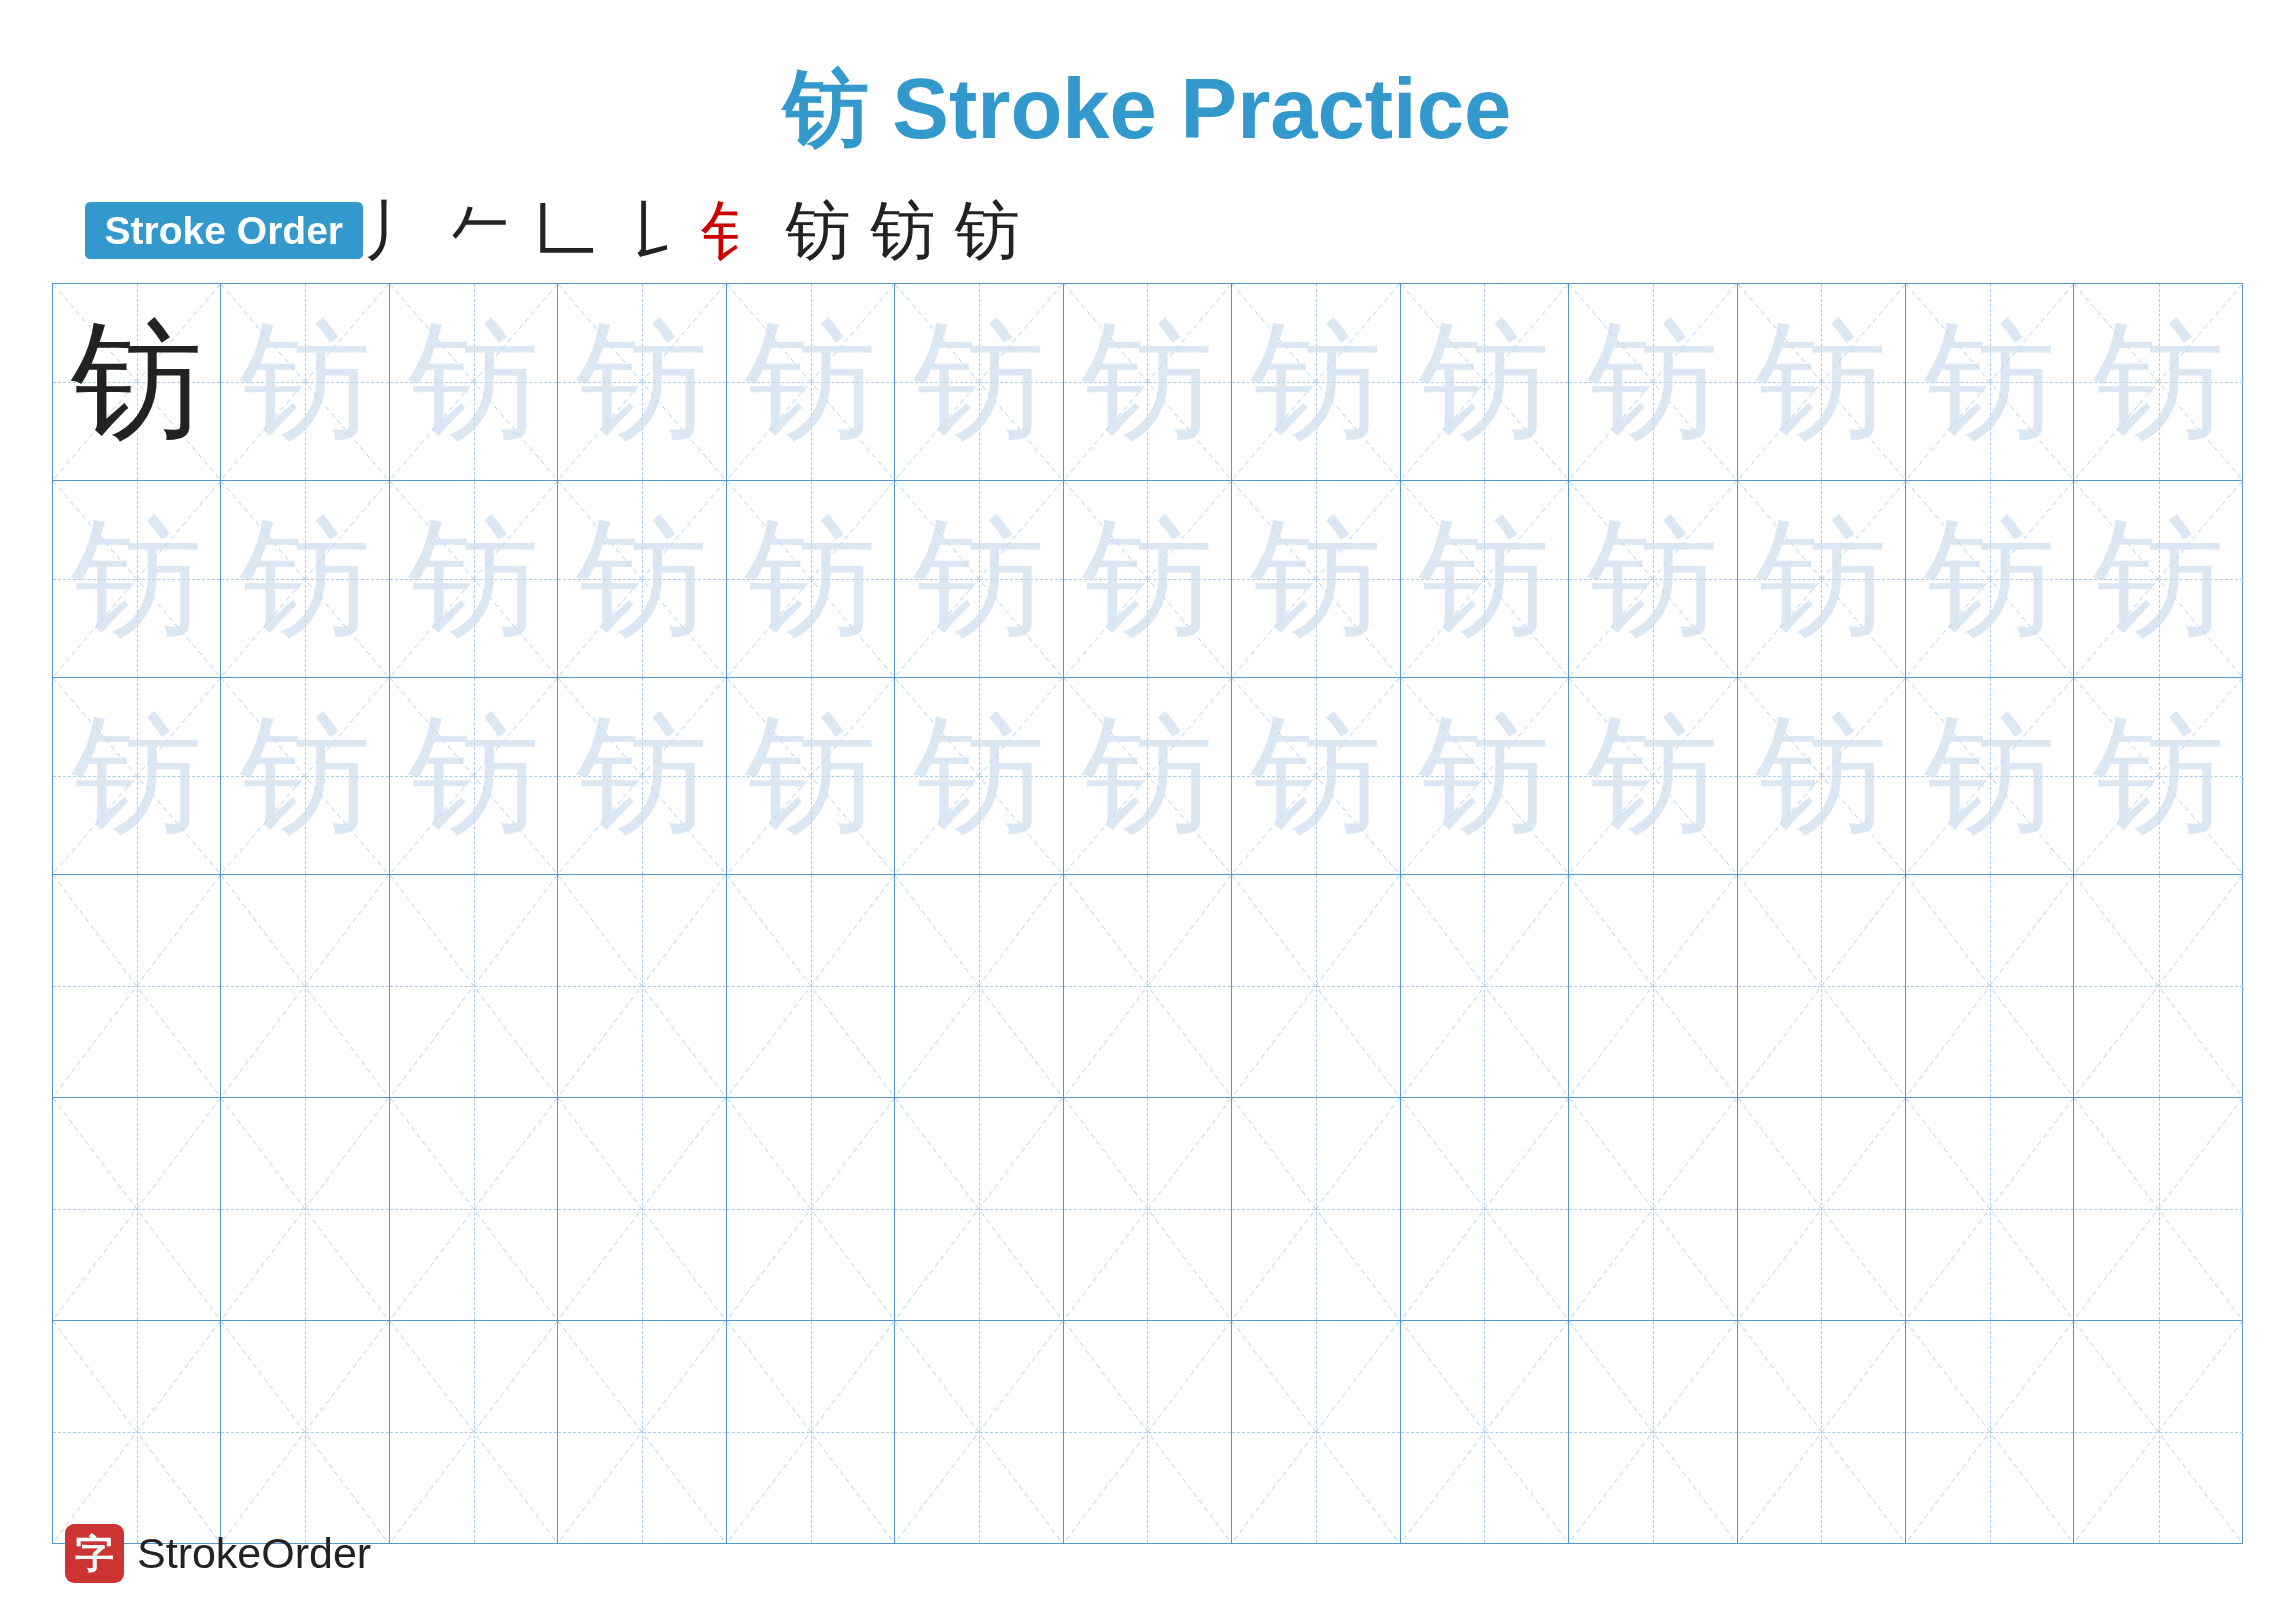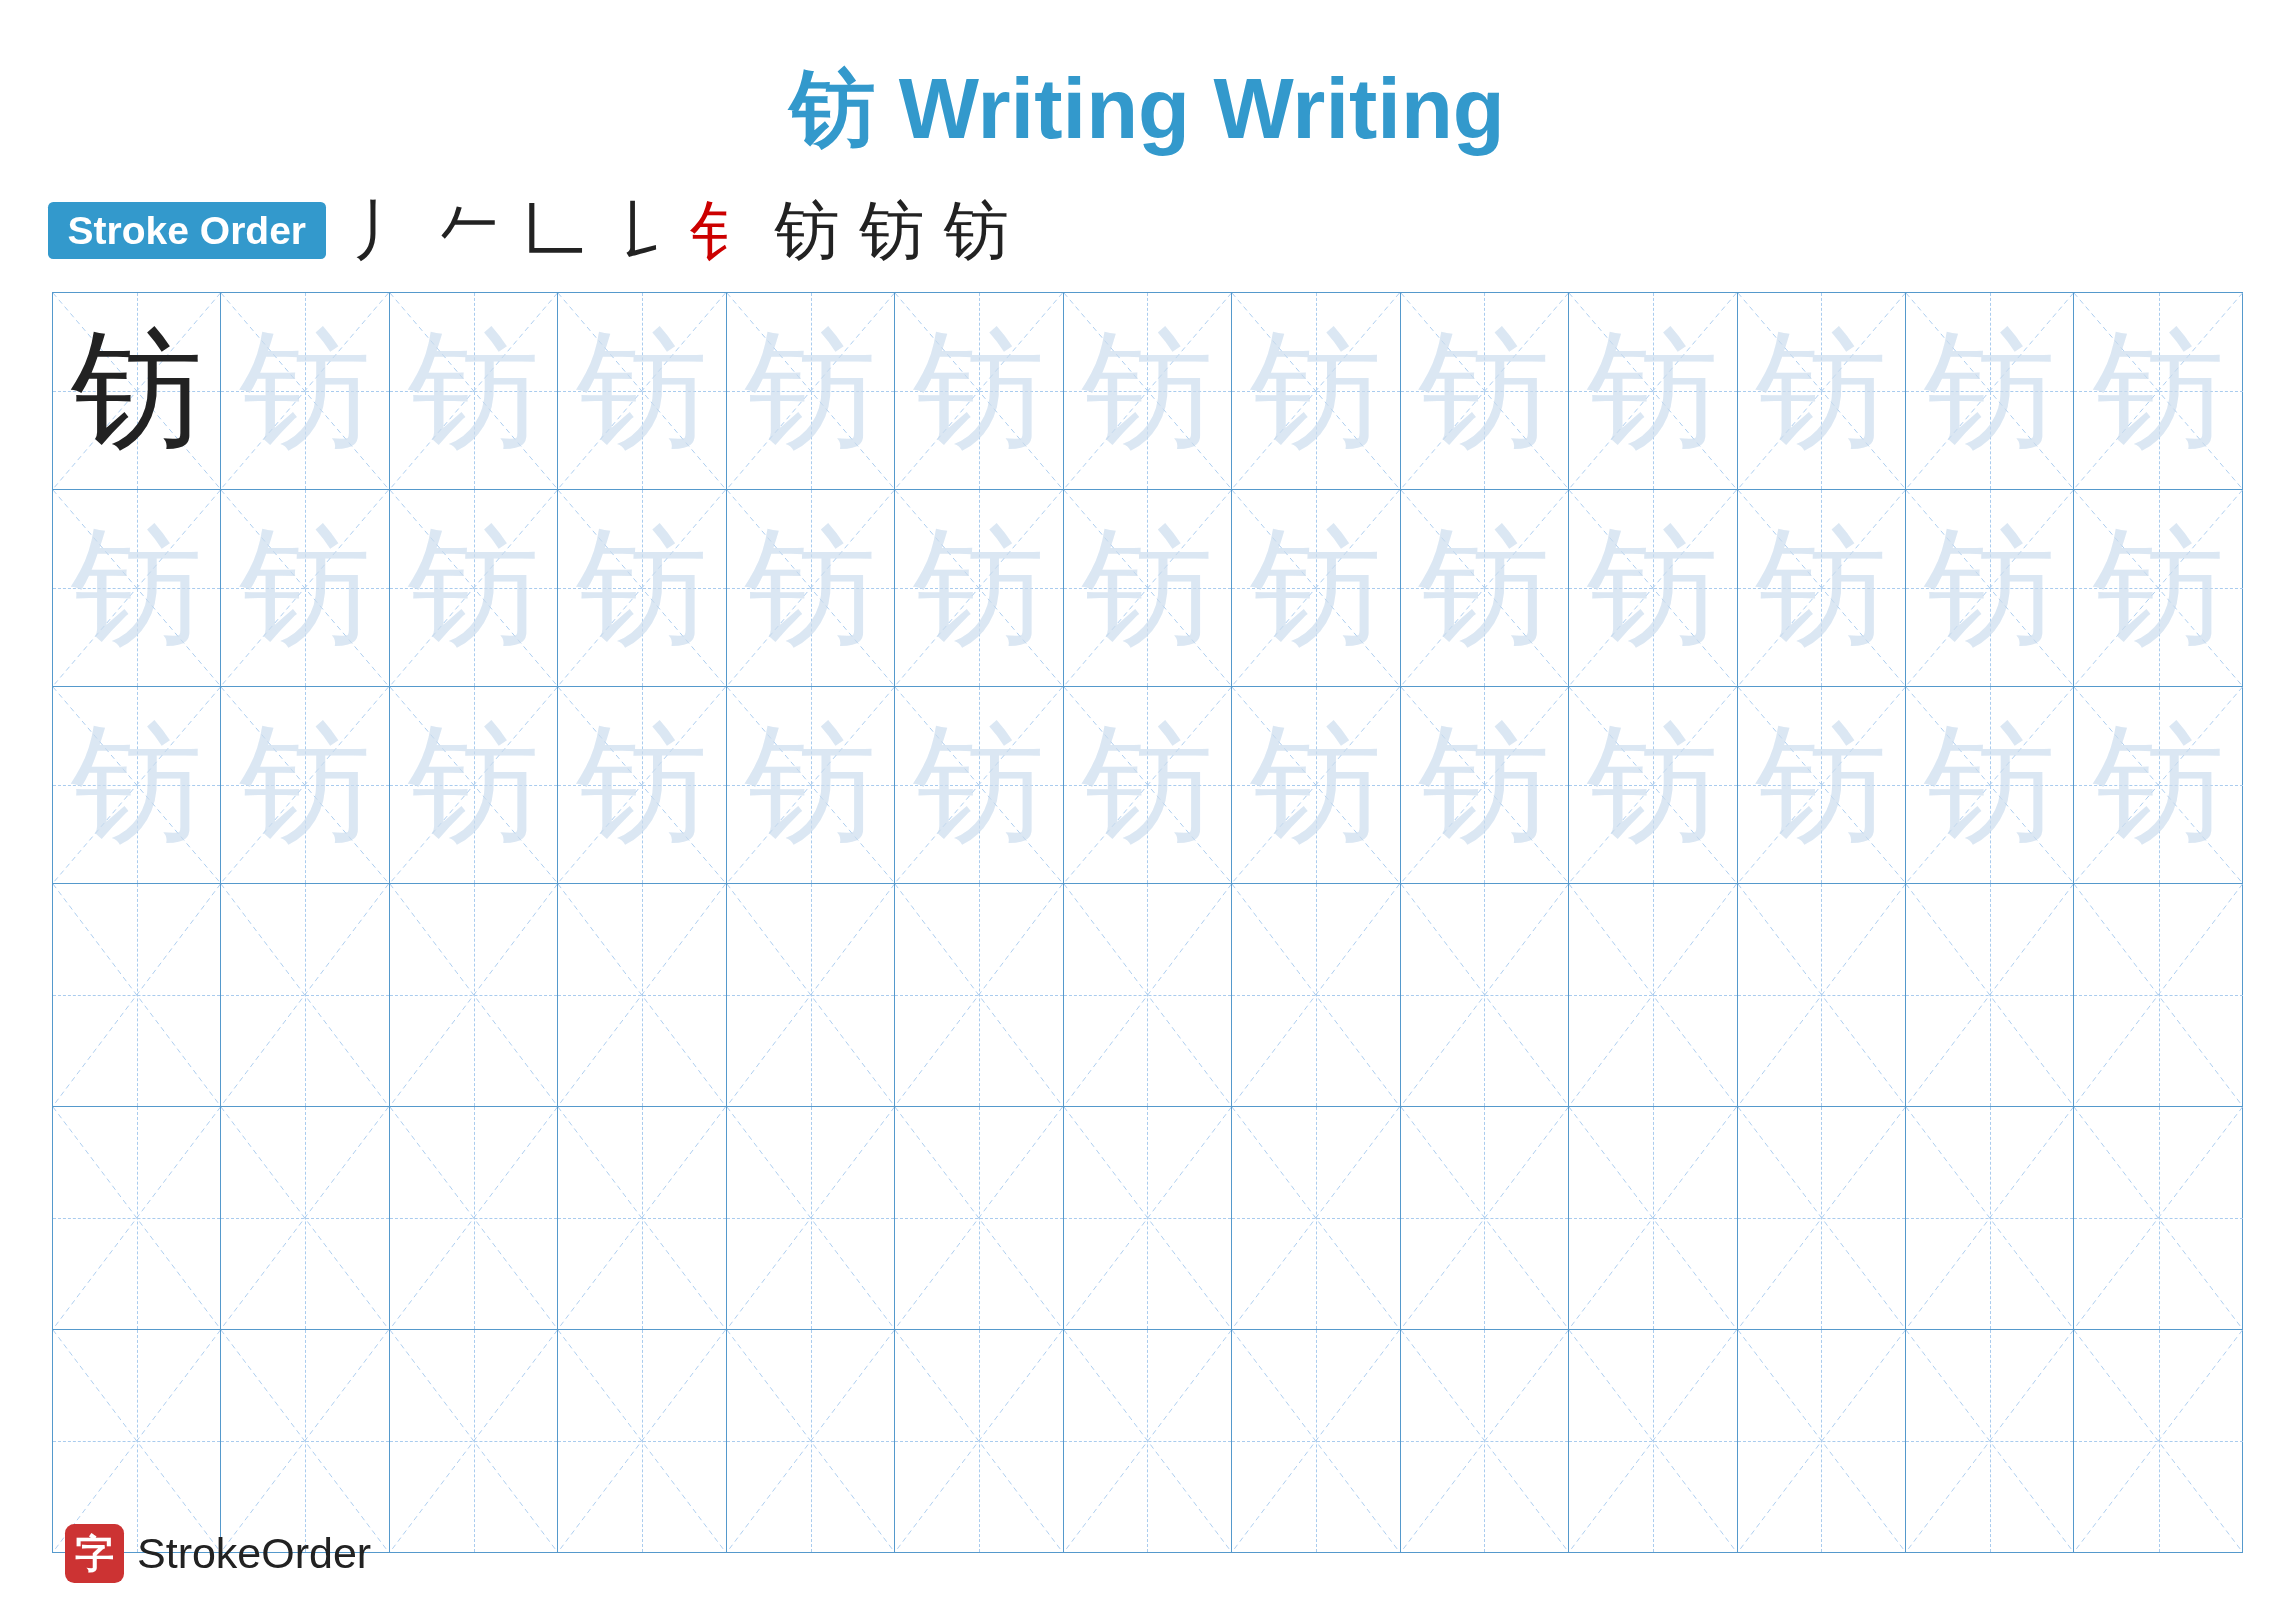--- a/index.html
+++ b/index.html
@@ -21,23 +21,22 @@
     .title-text {
       font-size: 85px;
       color: #3399cc;
       font-weight: bold;
     }
 
     
     .stroke-order-row {
       display: flex;
       align-items: center;
-      padding-left: 48px;
-      margin-bottom: 17px;
-      gap: 26px;
+      padding-left: 85px;
+      margin-bottom: 8px;
     }
     .stroke-order-badge {
       background: #3399cc;
       color: white;
       font-size: 39px;
       font-weight: bold;
       padding: 6.5px 19.6px;
       border-radius: 5.2px;
       white-space: nowrap;
     }
@@ -168,21 +167,21 @@
     .footer-logo-text {
       font-size: 43px;
       font-weight: normal;
       color: #222;
     }
   </style>
 </head>
 <body>
 
 <div class="title-area">
-  <span class="title-text">钫 Writing Writing</span>
+  <span class="title-text">钫 Stroke Practice</span>
 </div>
 
 <div class="stroke-order-row">
   <span class="stroke-order-badge">Stroke Order</span>
   <div class="stroke-chars">
     <span class="stroke-char">丿</span>
     <span class="stroke-char">𠂉</span>
     <span class="stroke-char">𠃊</span>
     <span class="stroke-char">𠄌</span>
     <span class="stroke-char red">钅</span>

